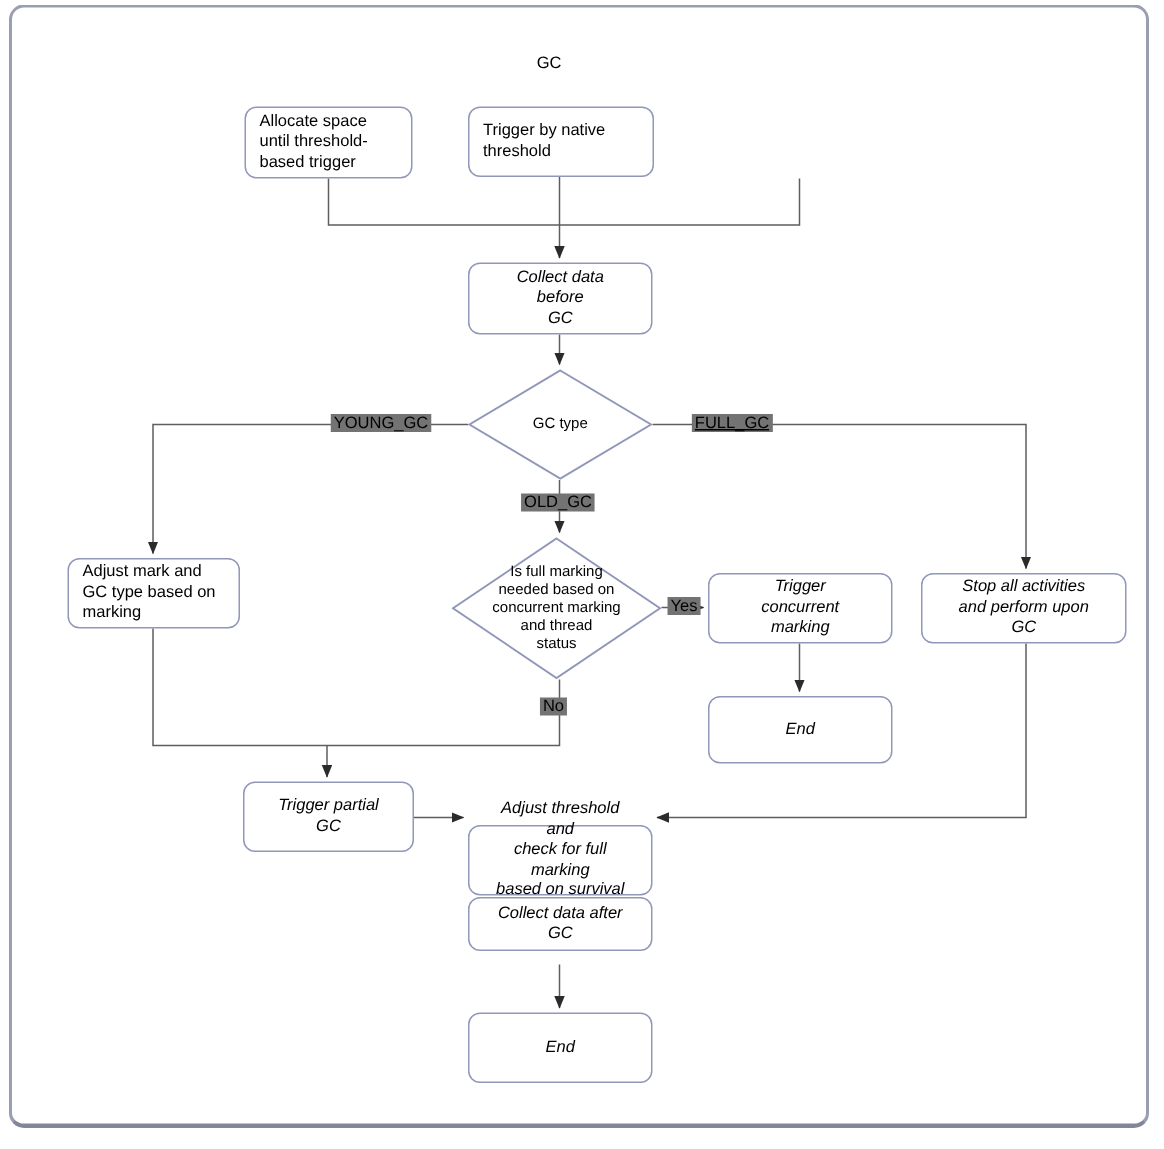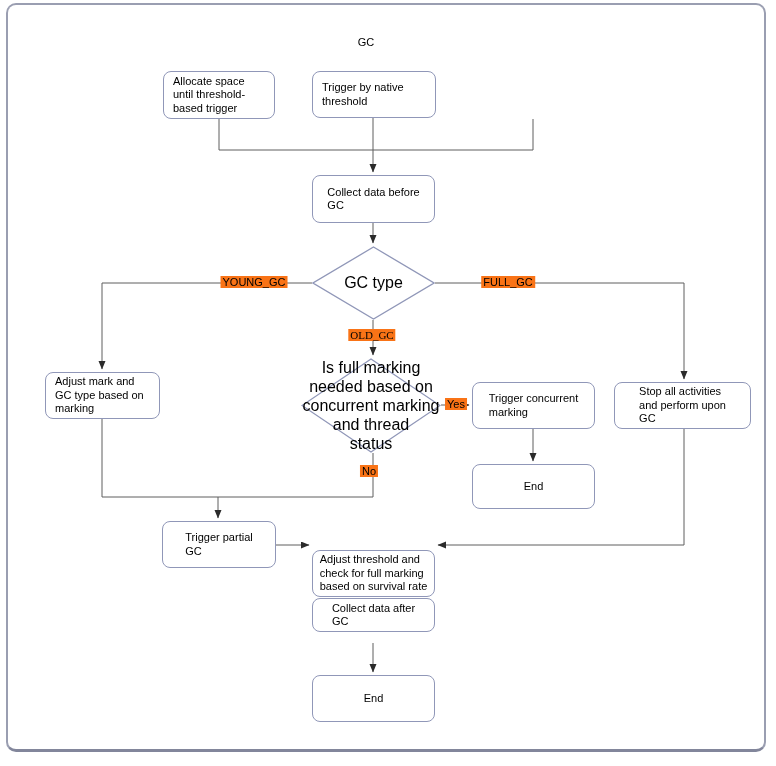--- a/index.html
+++ b/index.html
@@ -54,43 +54,43 @@
     background: #fff;
     border: 1.5px solid var(--shape-border, #9097b8);
     border-radius: 8px;
     display: flex;
     align-items: center;
     font-size: 11px;
     line-height: 1.22;
     white-space: pre-line;
     z-index: 2;
   }
-  .box.center { justify-content: center; padding: 0; }
+  .box.center { justify-content: center; text-align: center; padding: 17px; font-style: italic; }
   .box.left   { justify-content: flex-start; text-align: left; padding: 2px 4px 2px 9px; }
 
   .diamond {
     position: absolute;
     z-index: 2;
   }
   .diamond svg { display: block; }
   .diamond .dlabel {
     position: absolute;
     inset: 0;
     display: flex;
     align-items: center;
     justify-content: center;
     text-align: center;
-    font-size: 16px;
+    font-size: 10px;
     line-height: 1.2;
     white-space: pre-line;
   }
   .edge-label {
     position: absolute;
     transform: translate(-50%, -50%);
-    background: #f97316;
+    background: #737373;
     padding: 0 2px;
     font-size: 11px;
     white-space: nowrap;
     z-index: 3;
   }
 
   
   .n-allocate        { left:163px; top:71px;  width:112px; height:48px; }
   .n-native          { left:312px; top:71px;  width:124px; height:47px; }
   .n-background      { left:472px; top:71px;  width:123px; height:48px; }
@@ -100,22 +100,22 @@
   .n-full-marking    { left:301px; top:358px; width:140px; height:95px; }
   .n-trigger-conc    { left:472px; top:382px; width:123px; height:47px; }
   .n-stop-all        { left:614px; top:382px; width:137px; height:47px; }
   .n-end-right       { left:472px; top:464px; width:123px; height:45px; }
   .n-perform-partial { left:162px; top:521px; width:114px; height:47px; }
   .n-adjust-threshold{ left:312px; top:550px; width:123px; height:47px; }
   .n-collect-after   { left:312px; top:598px; width:123px; height:34px; }
   .n-end-final       { left:312px; top:675px; width:123px; height:47px; }
 
   .l-young { left:254px; top:282px; }
-  .l-full  { left:508px; top:282px; }
-  .l-old   { left:372px; top:335px;font-family:Liberation Serif, serif; }
+  .l-full  { left:488px; top:282px;text-decoration:underline; }
+  .l-old   { left:372px; top:335px; }
   .l-yes   { left:456px; top:404px; }
   .l-no    { left:369px; top:471px; }
 </style>
 </head>
 <body>
 
 <div class="page">
   <div class="frame"></div>
 
   <svg class="connectors" width="776" height="766">

